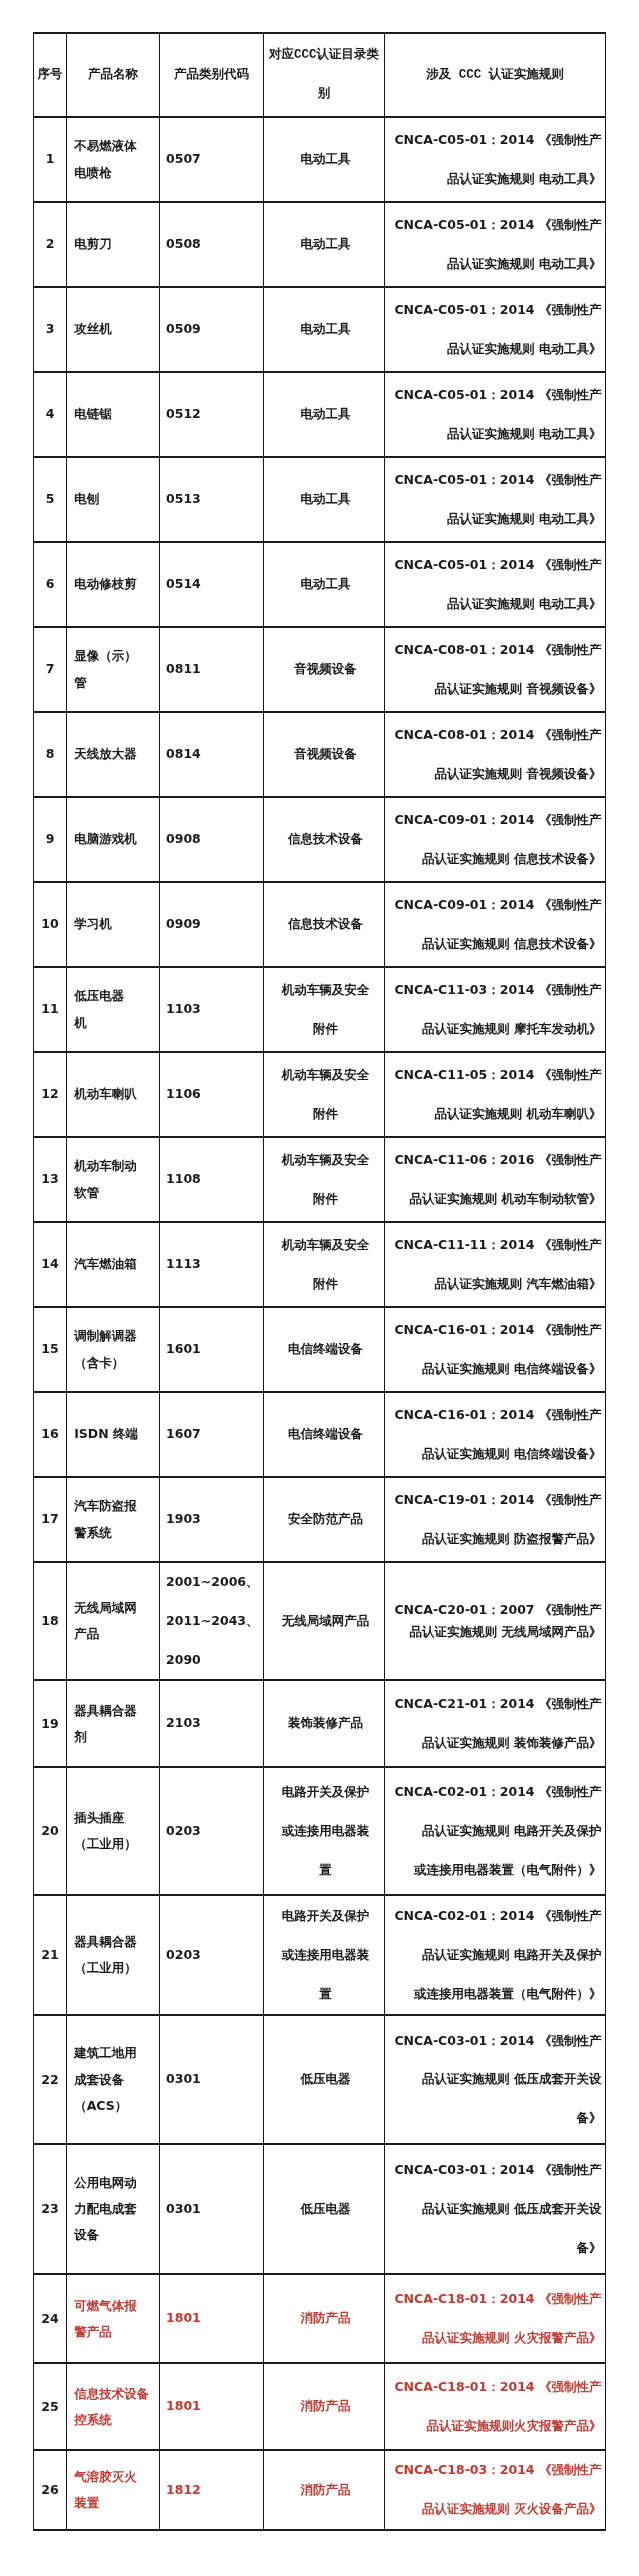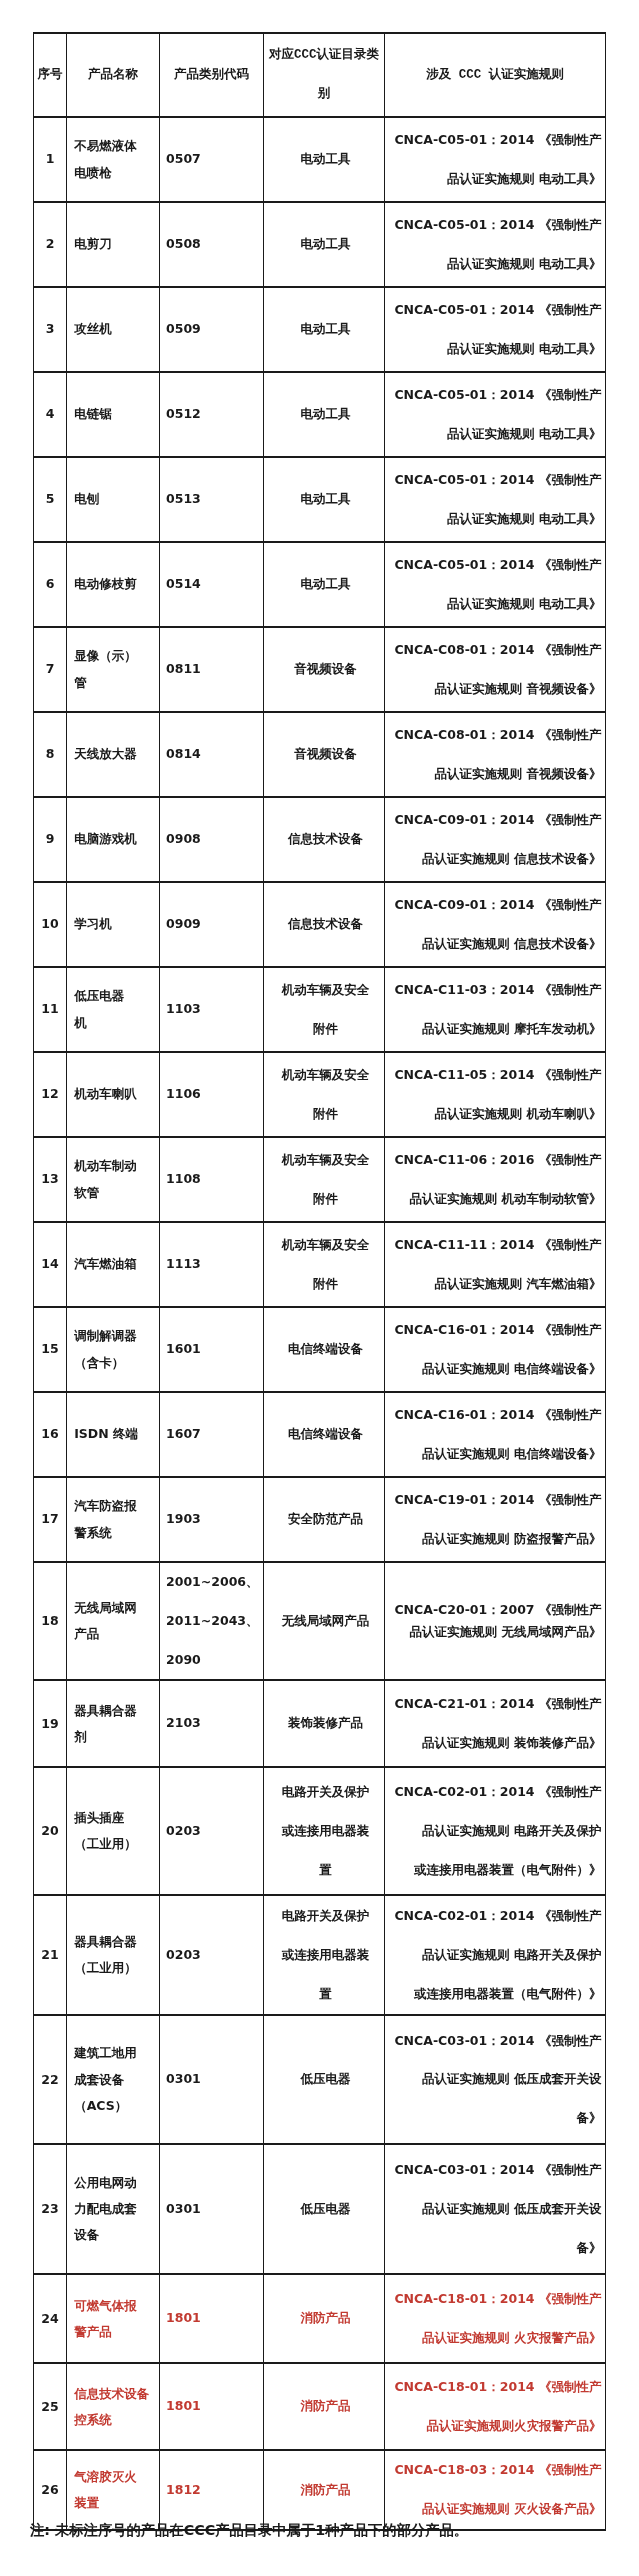--- a/index.html
+++ b/index.html
@@ -317,16 +317,15 @@
     <td class="name">气溶胶灭火
 装置</td>
     <td class="code">1812</td>
     <td class="cat">消防产品</td>
     <td class="rule">CNCA-C18-03：2014 《强制性产
 品认证实施规则 灭火设备产品》</td>
   </tr>
       </tbody>
   </table>
 
-  <div class="footnote">注: 未标注序号的产品在CCC产品目录中属于1种产品下的部分产品。</div>
 
 </div>
 
 
 </body></html>

